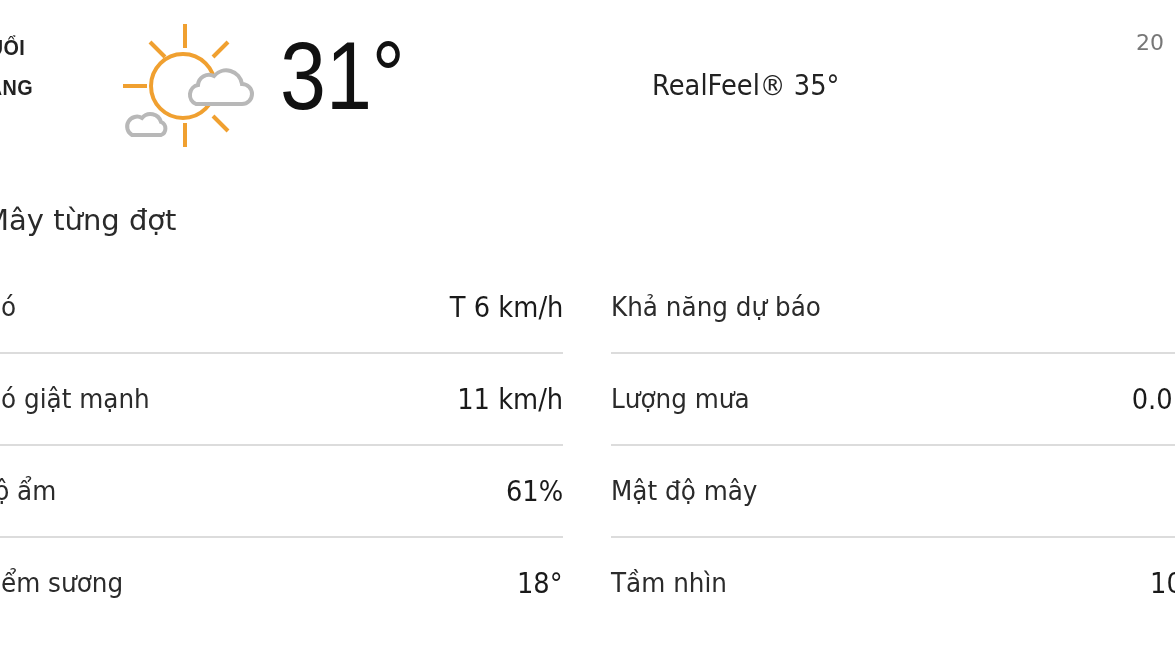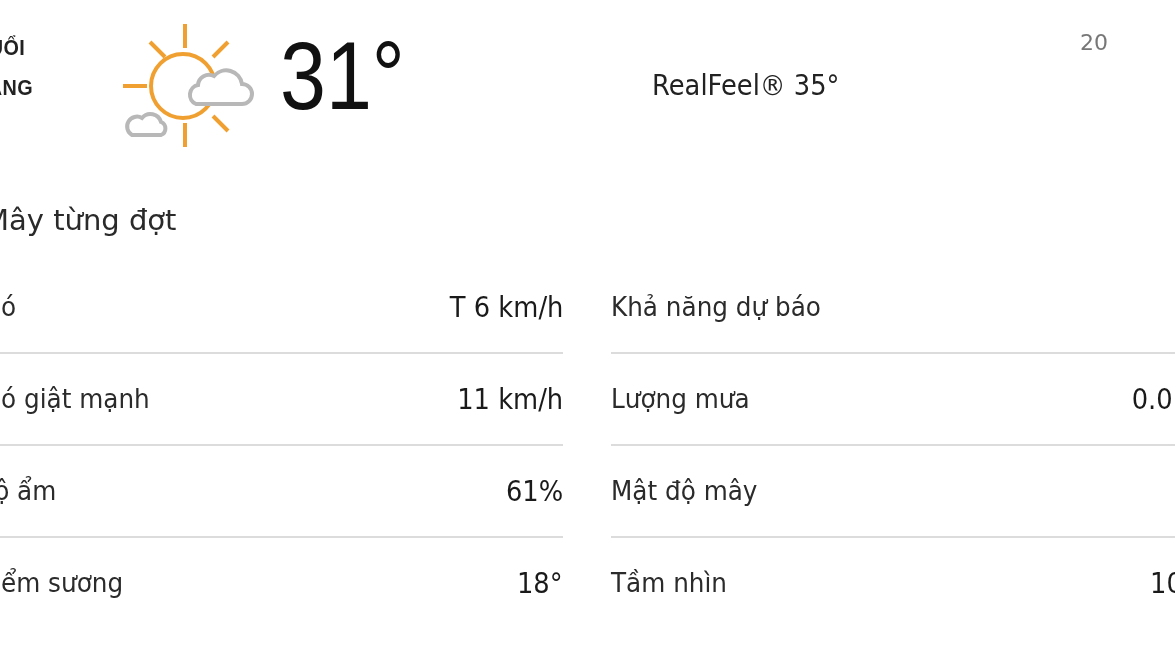--- a/index.html
+++ b/index.html
@@ -33,21 +33,21 @@
 
   .realfeel {
     position: absolute; left: 652px; top: 66px;
     font-family: "DejaVu Sans", sans-serif;
     font-size: 28px; line-height: 40px; color: #222;
     transform: scaleX(0.92); transform-origin: left top;
     white-space: nowrap;
   }
 
   .timestamp {
-    position: absolute; left: 1080px; top: 28px;
+    position: absolute; left: 1136px; top: 28px;
     font-family: "DejaVu Sans", sans-serif;
     font-size: 22px; line-height: 30px; color: #777;
     white-space: nowrap;
   }
 
   .phrase {
     position: absolute; left: -16px; top: 198px;
     font-family: "DejaVu Sans", sans-serif;
     font-size: 29px; line-height: 44px; color: #2a2a2a;
     white-space: nowrap;

